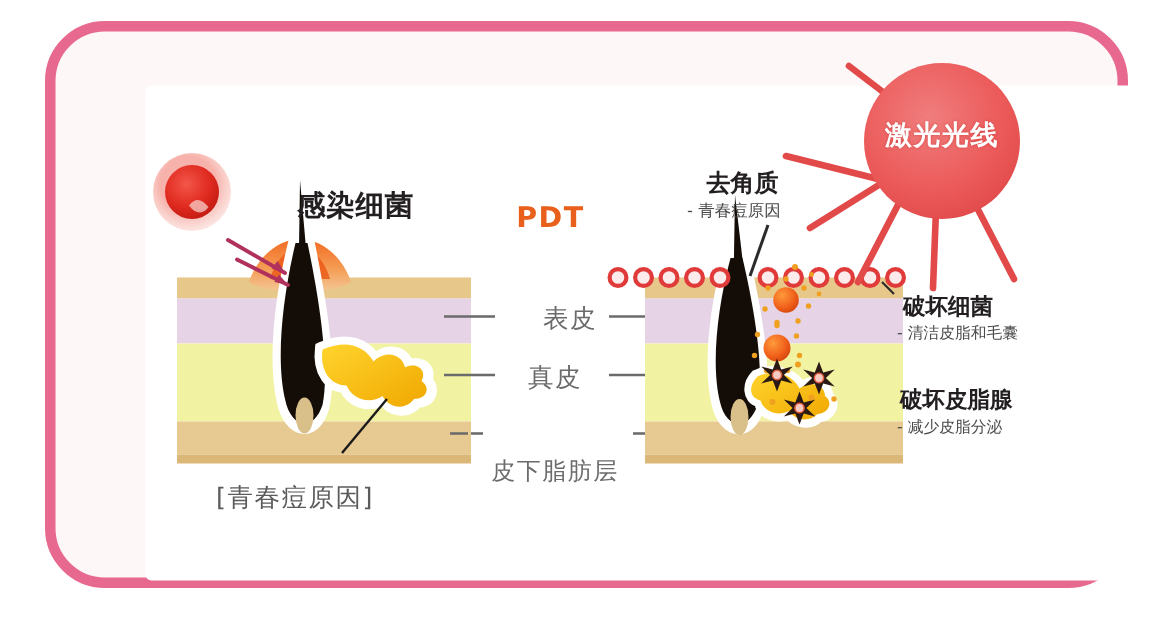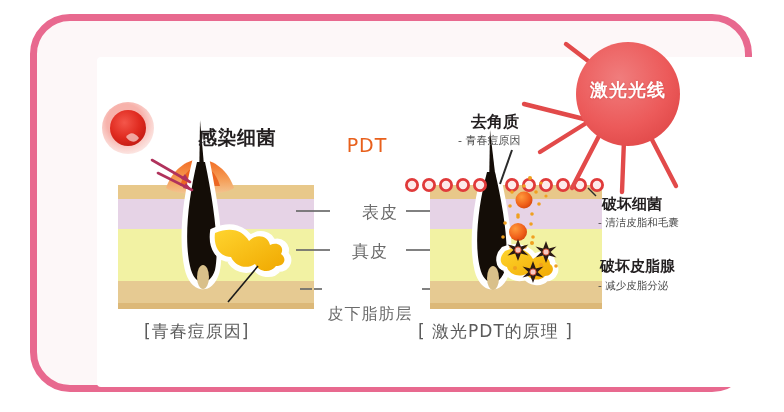--- a/index.html
+++ b/index.html
@@ -26,21 +26,21 @@
 
   
   .lbl{position:absolute;white-space:nowrap;line-height:1.12;}
 
   .lbl-infected{
     left:166px;top:127px;font-size:19px;font-weight:bold;color:#231f20;
     letter-spacing:.5px;
     margin-left:32px;
   }
   .pdt-group{position:absolute;left:324px;top:134px;text-align:center;width:86px;}
-  .pdt-title{font-size:19px;font-weight:normal;color:#e8601c;letter-spacing:1px;}
+  .pdt-title{font-size:19px;font-weight:bold;color:#e8601c;letter-spacing:1px;}
   .pdt-sub{font-size:15px;color:#e8a566;margin-top:1px;letter-spacing:.5px;}
 
   .layer-lbl{
     position:absolute;font-size:17px;color:#6b6b6b;letter-spacing:1px;
     text-align:center;
   }
   .l-epi{left:340px;top:201px;width:80px;font-family:Liberation Serif, serif;}
   .l-derm{left:330px;top:240px;width:80px;}
   .l-fat{left:311px;top:279px;width:118px;font-size:16px;margin-top:25px;}
 
@@ -304,15 +304,14 @@
 
   <div class="lbl lbl-bact-t">破坏细菌</div>
   <div class="lbl lbl-bact-s">- 清洁皮脂和毛囊</div>
 
   <div class="lbl lbl-seb-t">破坏皮脂腺</div>
   <div class="lbl lbl-seb-s">- 减少皮脂分泌</div>
 
   <div class="laser-txt">激光光线</div>
 
   <div class="caption cap-left">[青春痘原因]</div>
-  <div class="caption cap-right">[ 激光PDT的原理 ]</div>
 
 </div>
 
 </body></html>

